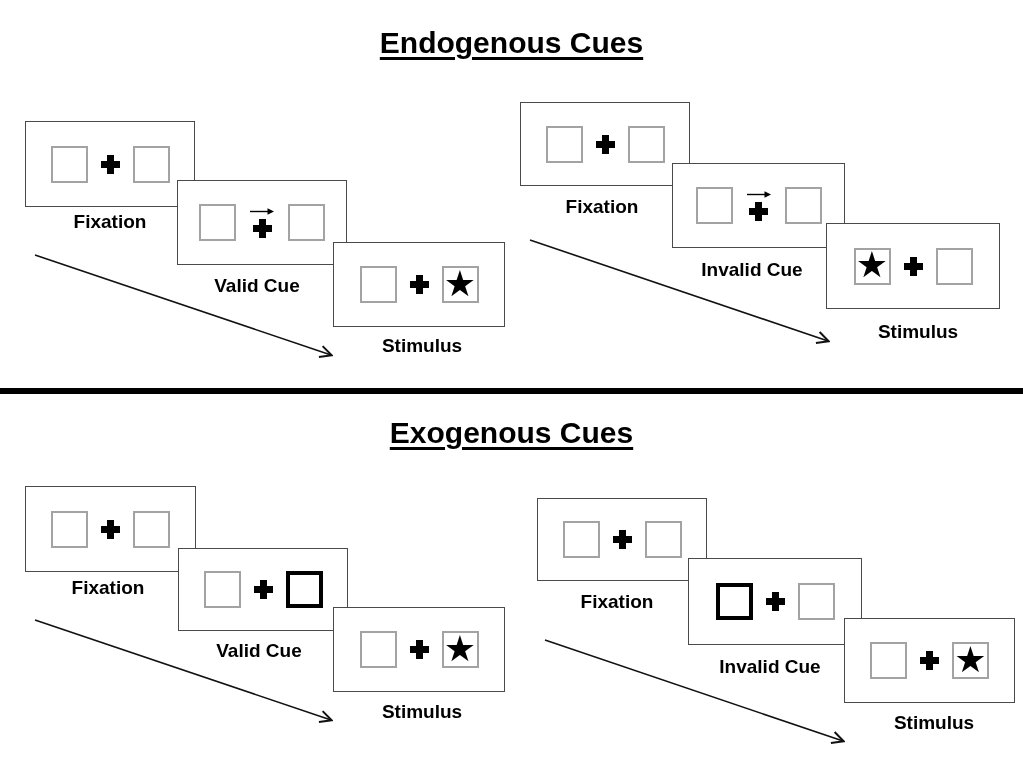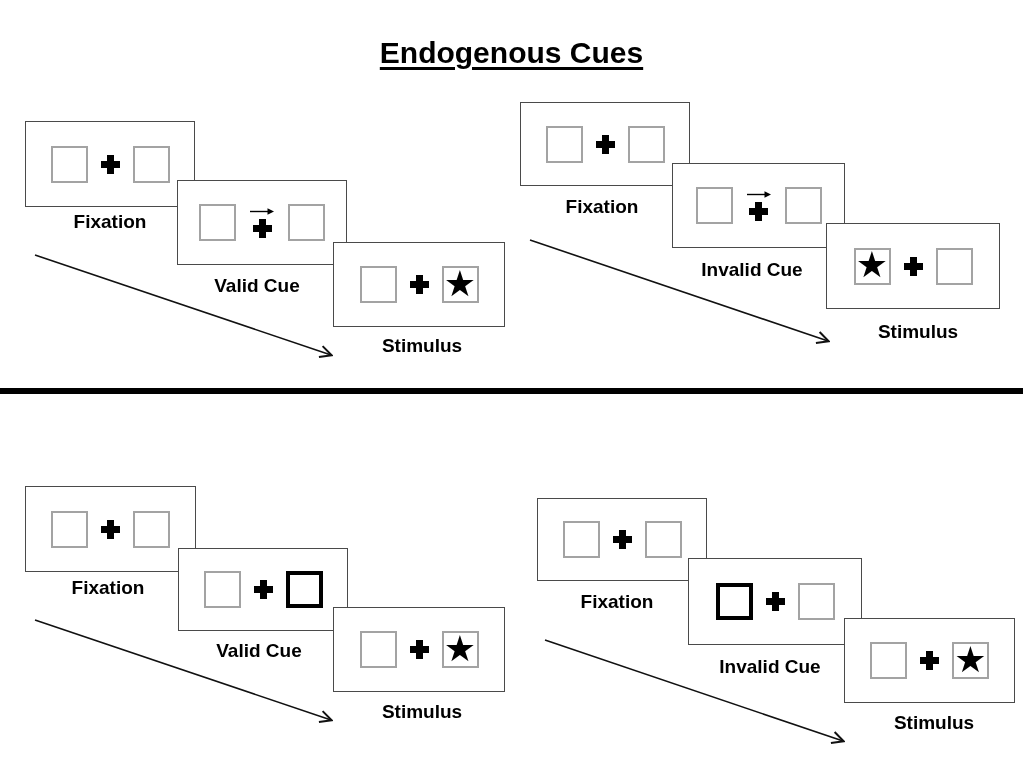--- a/index.html
+++ b/index.html
@@ -30,22 +30,23 @@
 <div class="canvas">
 
   <svg width="0" height="0" style="position:absolute">
     <defs>
       <marker id="arrowhead" viewBox="0 0 10 10" refX="8.5" refY="5" markerWidth="9" markerHeight="9" orient="auto">
         <path d="M1 1 L9 5 L1 9" fill="none" stroke="#111" stroke-width="1.4"></path>
       </marker>
     </defs>
   </svg>
 
-  <div class="title" style="top:36px">Endogenous Cues</div>
+  <div class="title" style="top:26px">Endogenous Cues</div>
   <div class="divider"></div>
+  <div class="title" style="top:416px">Exogenous Cues</div>
 
   <div class="panel" style="left:25px;top:121px;width:170px;height:86px;z-index:1">
     <span class="box"></span>
     <span class="cross"></span>
     <span class="box"></span>
   </div>
   <div class="plabel" style="left:110px;top:212px">Fixation</div>
 
   <div class="panel" style="left:177px;top:180px;width:170px;height:85px;z-index:2">
     <span class="box"></span>

